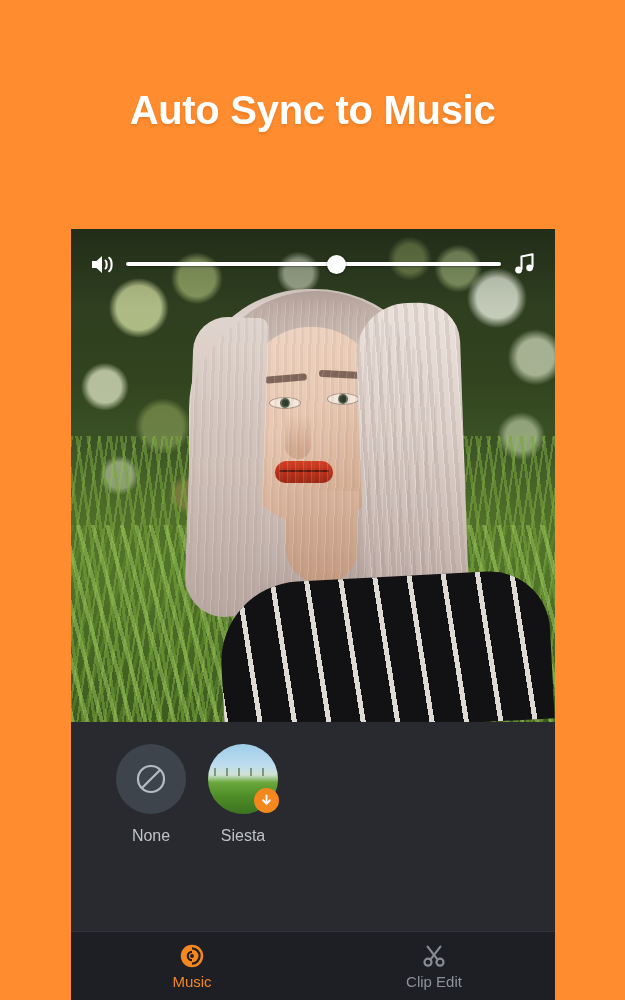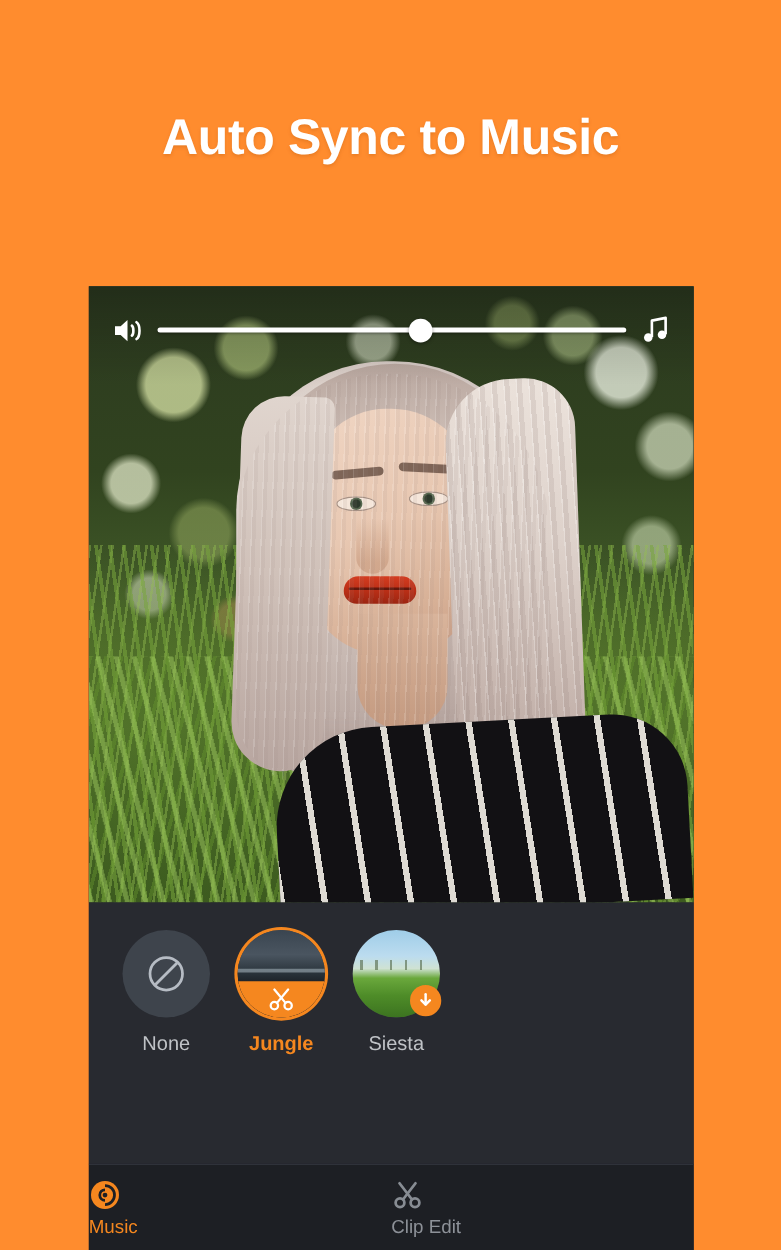--- a/index.html
+++ b/index.html
@@ -263,21 +263,21 @@
     background: #282A30;
     overflow: hidden;
   }
   .carousel {
     position: absolute;
     left: 0; top: 22px;
     width: 484px;
     display: flex;
     align-items: flex-end;
     gap: 0;
-    padding-left: 16px;
+    padding-left: 34px;
   }
   .music-item {
     width: 92px;
     flex: 0 0 92px;
     display: flex;
     flex-direction: column;
     align-items: center;
   }
   .thumb-wrap {
     position: relative;
@@ -372,20 +372,21 @@
     height: 69px;
     background: #1D1F24;
     border-top: 1px solid #2F323A;
     display: flex;
     align-items: center;
   }
   .nav-item {
     flex: 1;
     display: flex;
     flex-direction: column;
+    align-items: center;
     gap: 4px;
   }
   .nav-label {
     font-size: 15px;
     color: #8D9198;
   }
   .nav-item.active .nav-label { color: #F5871F; }
   .nav-icon { width: 26px; height: 26px; display: flex; align-items: center; justify-content: center; }
 </style>
 </head>
@@ -448,36 +449,20 @@
             <svg width="34" height="34" viewBox="0 0 34 34" fill="none">
               <circle cx="17" cy="17" r="13" stroke="#B6BCC4" stroke-width="2.2"></circle>
               <line x1="8.2" y1="25.8" x2="25.8" y2="8.2" stroke="#B6BCC4" stroke-width="2.2"></line>
             </svg>
           </div>
         </div>
         <div class="music-label">None</div>
       </div>
 
 
-      <div class="music-item">
-        <div class="thumb-wrap">
-          <div class="thumb selected">
-            <div class="art-jungle"></div>
-            <div class="trim-badge">
-              <svg width="22" height="22" viewBox="0 0 24 24" fill="none">
-                <circle cx="6" cy="18" r="3.2" stroke="#fff" stroke-width="2"></circle>
-                <circle cx="18" cy="18" r="3.2" stroke="#fff" stroke-width="2"></circle>
-                <line x1="8.3" y1="15.6" x2="18" y2="4" stroke="#fff" stroke-width="2" stroke-linecap="round"></line>
-                <line x1="15.7" y1="15.6" x2="6" y2="4" stroke="#fff" stroke-width="2" stroke-linecap="round"></line>
-              </svg>
-            </div>
-          </div>
-        </div>
-        <div class="music-label active">Jungle</div>
-      </div>
 
       <div class="music-item">
         <div class="thumb-wrap">
           <div class="thumb">
             <div class="art-siesta"></div>
           </div>
           <div class="badge">
             <svg width="15" height="15" viewBox="0 0 16 16" fill="none">
               <line x1="8" y1="2.6" x2="8" y2="11" stroke="#fff" stroke-width="2.1" stroke-linecap="round"></line>
               <path d="M4.4 7.8 8 11.4l3.6-3.6" stroke="#fff" stroke-width="2.1" stroke-linecap="round" stroke-linejoin="round"></path>

